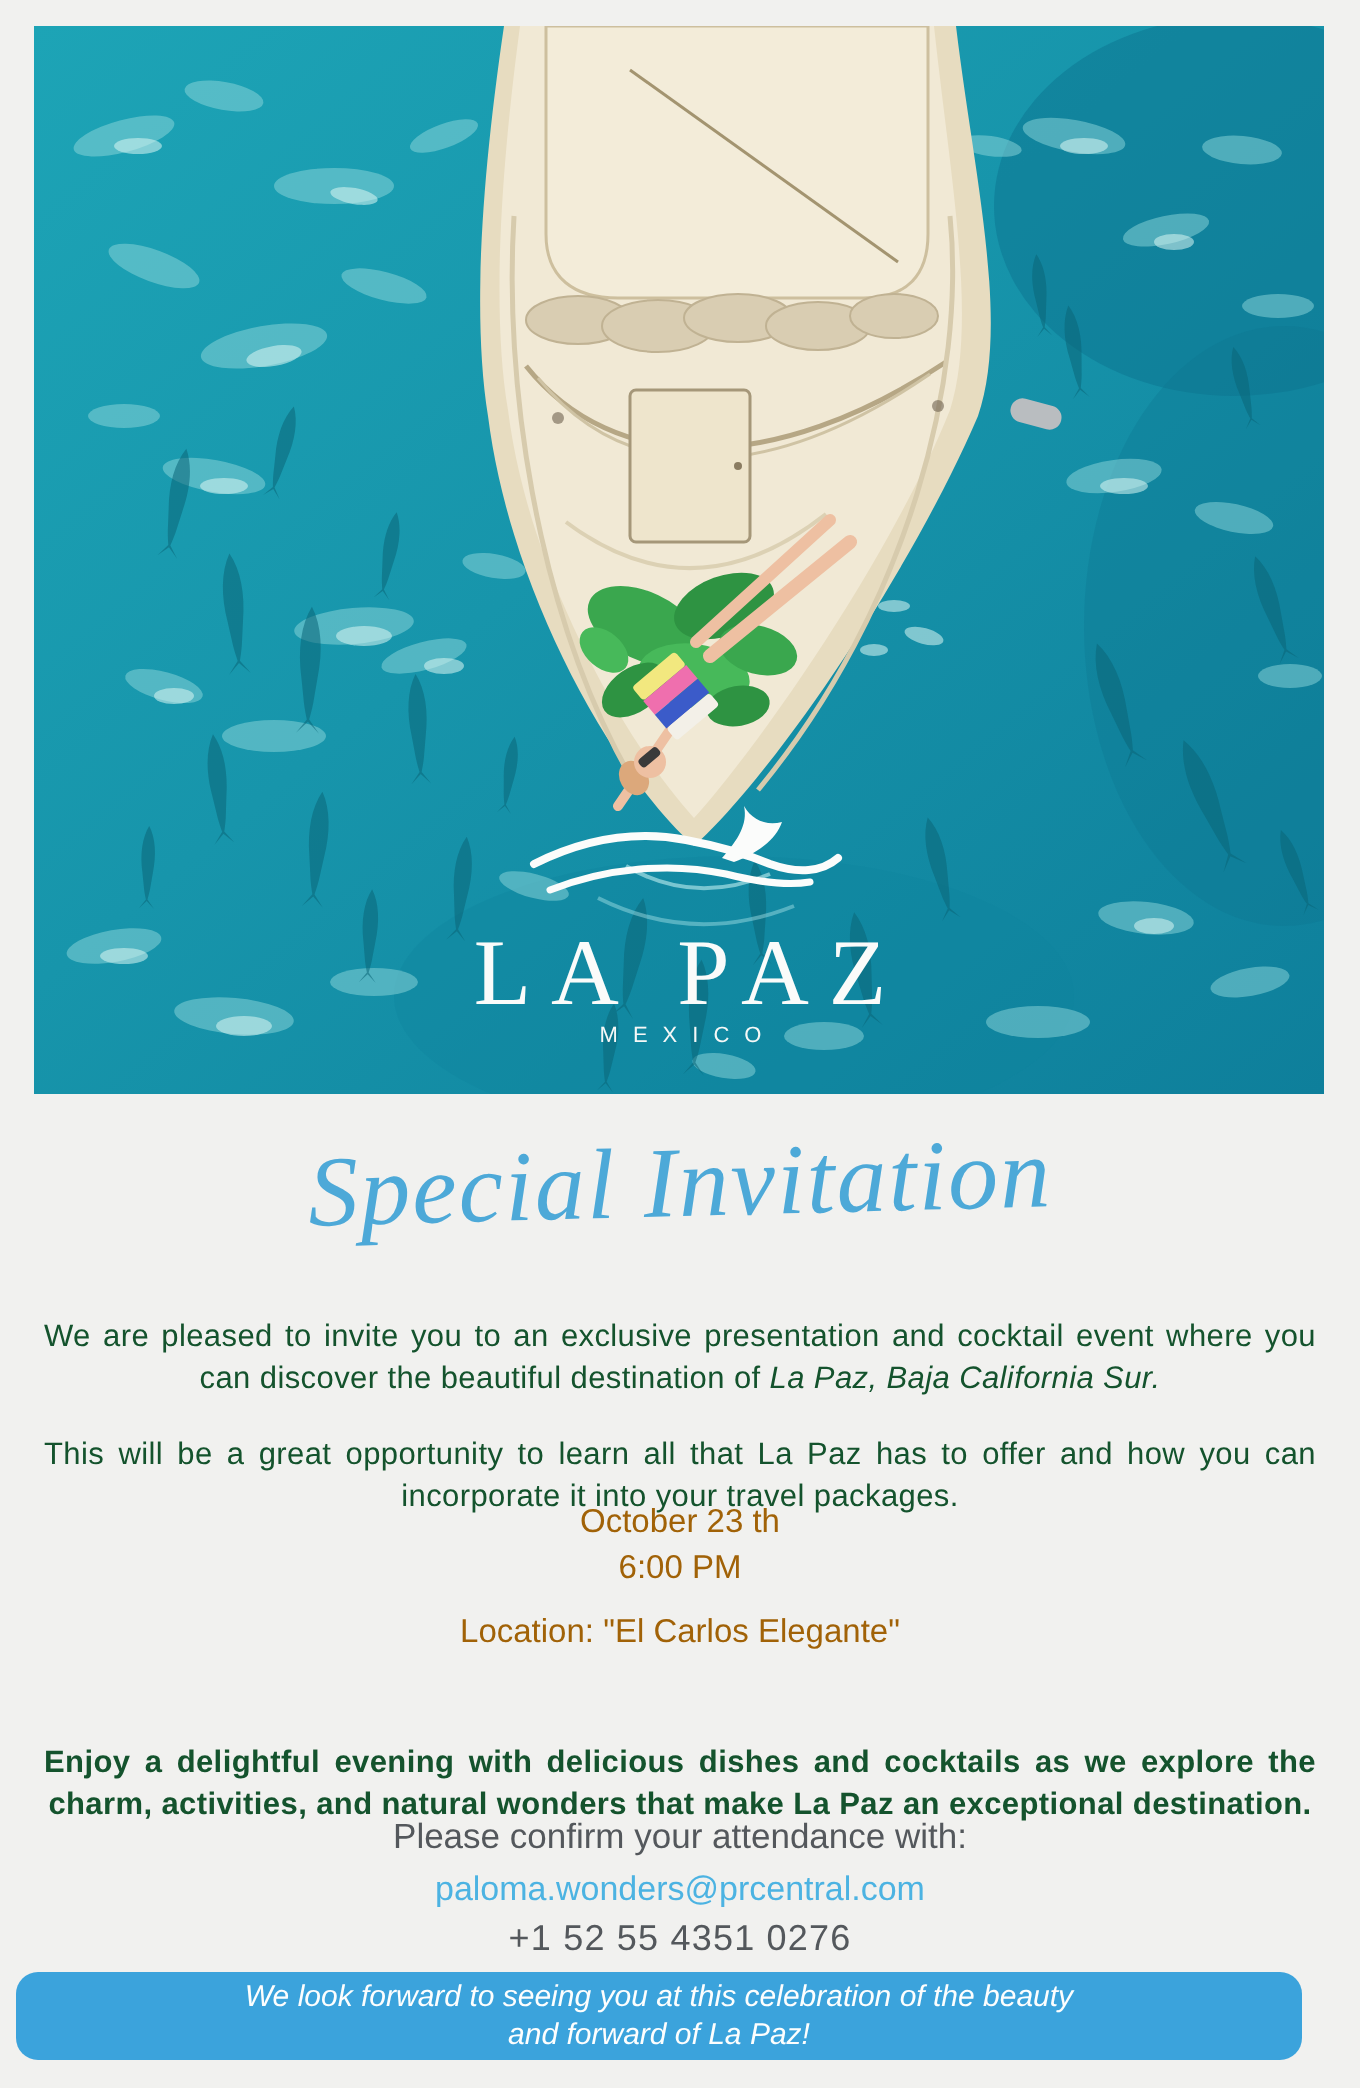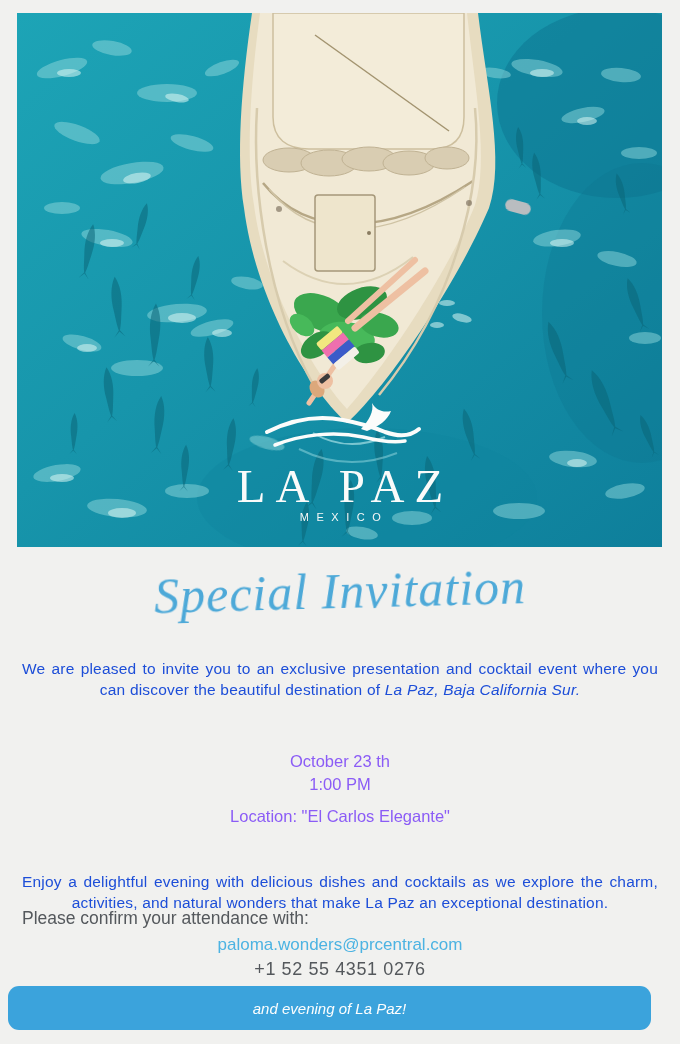--- a/index.html
+++ b/index.html
@@ -4,30 +4,30 @@
 <style>
   html,body{margin:0;padding:0;background:#f1f1ef;}
   .page{position:relative;width:680px;height:1044px;background:#f1f1ef;overflow:hidden;
         font-family:"Liberation Sans",sans-serif;color:#5a5e61;}
   .hero{position:absolute;left:17px;top:13px;width:645px;height:514px;}
   .hero svg{display:block;width:645px;height:534px;}
   .script-heading{position:absolute;left:0;top:552px;width:680px;text-align:center;
         font-family:cursive;font-style:italic;font-size:50px;line-height:78px;
         color:#4da9d8;transform:rotate(-1.5deg);letter-spacing:1px;}
   .para{position:absolute;left:22px;width:636px;font-size:15.5px;line-height:21px;
-        letter-spacing:.2px;text-align:justify;text-align-last:center;color:#1d4ed8;}
+        letter-spacing:.2px;text-align:justify;text-align-last:center;color:#14532d;}
   .p1{top:642px;}
   .p2{top:701px;}
-  .p3{top:855px;}
+  .p3{top:855px;font-weight:bold;}
   .ital{font-style:italic;}
   .centerblock{position:absolute;left:22px;width:636px;text-align:center;
-        font-size:16.5px;line-height:23px;color:#8b5cf6;}
+        font-size:16.5px;line-height:23px;color:#a16207;}
   .dateblock{top:750px;}
   .locblock{top:805px;}
-  .confirm{position:absolute;left:22px;top:908px;width:636px;
+  .confirm{position:absolute;left:22px;top:908px;width:636px;text-align:center;
         font-size:17.5px;color:#54585c;}
   .email{position:absolute;left:22px;top:935px;width:636px;text-align:center;}
   .email a{font-size:17px;color:#4cb3e2;text-decoration:none;}
   .phone{position:absolute;left:22px;top:959px;width:636px;text-align:center;
         font-size:18px;letter-spacing:.6px;color:#54585c;}
   .banner{position:absolute;left:8px;top:986px;width:643px;height:44px;
         background:#3ba3dc;border-radius:11px;display:flex;flex-direction:column;
         justify-content:center;align-items:center;color:#fdfefe;
         font-style:italic;font-size:15px;line-height:19px;}
 </style>
@@ -195,35 +195,37 @@
         <text x="328" y="489" text-anchor="middle" font-family="Liberation Serif, serif" font-size="47" letter-spacing="10" fill="#fafbfa">LA PAZ</text>
         <text x="327" y="508" text-anchor="middle" font-family="Liberation Sans, sans-serif" font-size="11" letter-spacing="7.5" fill="#f6f8f7">MEXICO</text>
       </g>
     </svg>
   </div>
 
   <div class="script-heading">Special Invitation</div>
 
   <p class="para p1"><span>We are pleased to invite you to an exclusive presentation and cocktail event where you can discover the beautiful destination of </span><span class="ital">La Paz, Baja California Sur.</span></p>
 
+  <p class="para p2">This will be a great opportunity to learn all that La Paz has to offer and how you can incorporate it into your travel packages.</p>
 
   <div class="centerblock dateblock">
     <div>October 23 th</div>
-    <div>1:00 PM</div>
+    <div>6:00 PM</div>
   </div>
 
   <div class="centerblock locblock">
     <div>Location: "El Carlos Elegante"</div>
   </div>
 
   <p class="para p3">Enjoy a delightful evening with delicious dishes and cocktails as we explore the charm, activities, and natural wonders that make La Paz an exceptional destination.</p>
 
   <div class="confirm">Please confirm your attendance with:</div>
   <div class="email">
     <a href="#">paloma.wonders@prcentral.com</a>
   </div>
   <div class="phone">+1 52 55 4351 0276</div>
 
   <div class="banner">
-    <div>and evening of La Paz!</div>
+    <div>We look forward to seeing you at this celebration of the beauty</div>
+    <div>and forward of La Paz!</div>
   </div>
 
 </div>
 
 </body></html>

